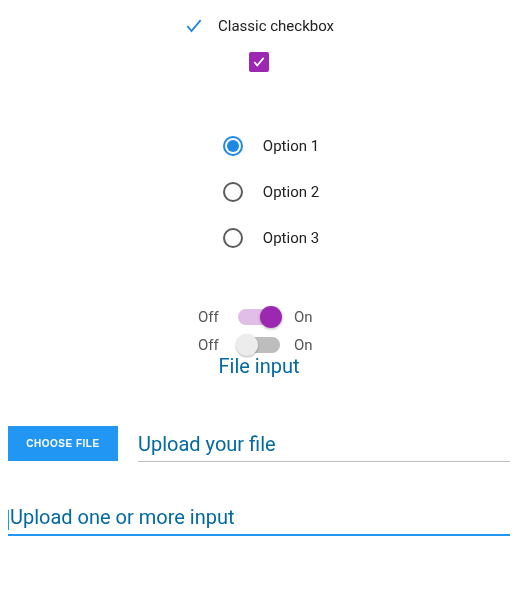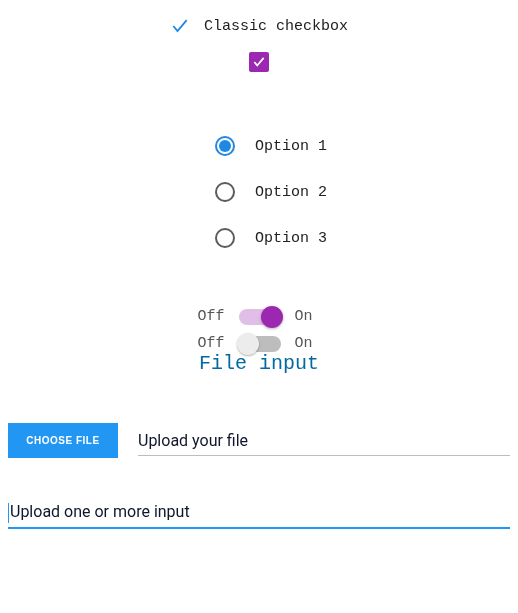--- a/index.html
+++ b/index.html
@@ -1,18 +1,18 @@
 <!DOCTYPE html>
 <html><head>
 <meta charset="utf-8">
 <style>
 * { box-sizing: border-box; margin: 0; padding: 0; }
 body { font-family: Roboto, -apple-system, BlinkMacSystemFont, "Segoe UI", Arial, sans-serif; width: 518px; height: 613px; background: #fff; color: #212121; font-size: 15px; }
 .wrap { width: 100%; padding: 0; }
-.center-col { display: flex; flex-direction: column; align-items: center; font-family: Liberation Mono, monospace; }
+.center-col { display: flex; flex-direction: column; align-items: center; }
 
 
 .cb-row { display: flex; align-items: center; gap: 14px; margin: 8px 0; }
 .cb-classic { width: 20px; height: 20px; display: flex; align-items: center; justify-content: center; }
 .cb-filled { width: 20px; height: 20px; background: #9c27b0; border-radius: 2px; display: flex; align-items: center; justify-content: center; }
 .cb-label { font-size: 15px; color: #212121; }
 
 
 .radio-group { margin-top: 56px; display: flex; flex-direction: column; gap: 26px; align-items: flex-start; }
 .radio-row { display: flex; align-items: center; gap: 20px; padding-left: 24px; }
@@ -33,21 +33,21 @@
 .switch.off-grey .thumb { background: #ececec; left: -2px; box-shadow: 0 1px 2px rgba(0,0,0,0.3); }
 
 
 .section-title { font-size: 20px; color: #0369a1; font-weight: 400; text-align: center; }
 .file-rows { margin-top: 48px; padding: 0 8px; display: flex; flex-direction: column; gap: 44px; }
 .file-row { display: flex; align-items: center; gap: 20px; }
 .btn { background: #2196f3; color: #fff; font-size: 10px; font-weight: 700; letter-spacing: 0.5px; padding: 12px 16px; border: none; cursor: pointer; min-width: 110px; text-align: center; }
 .file-field { flex: 1; position: relative; }
 .file-field .line { position: absolute; left: 0; right: 0; bottom: -6px; height: 1px; background: #bdbdbd; }
 .file-field.focused .line { height: 2px; background: #2196f3; }
-.file-placeholder { color: #0f172a; font-size: 16px; }
+.file-placeholder { color: #0369a1; font-size: 20px; }
 .cursor { display: inline-block; width: 1px; height: 20px; background: #2196f3; vertical-align: middle; margin-right: 1px; }
 
 .top-block { padding-top: 8px; }
 </style>
 </head>
 <body>
 
 <div class="wrap">
   <div class="center-col top-block">
 

